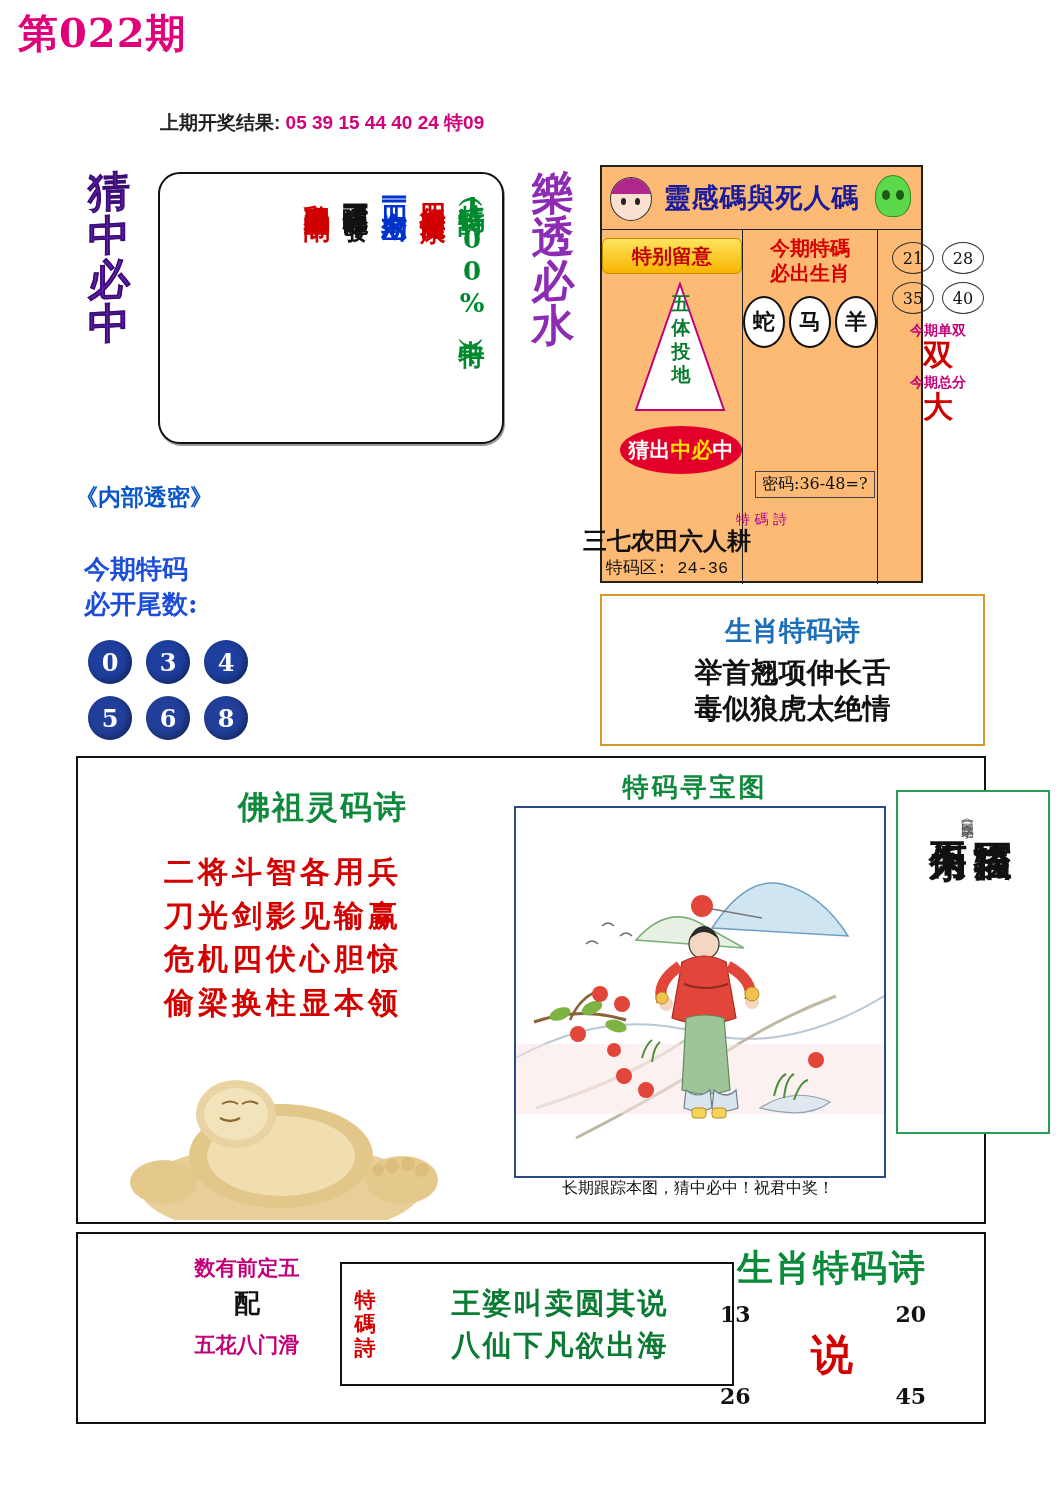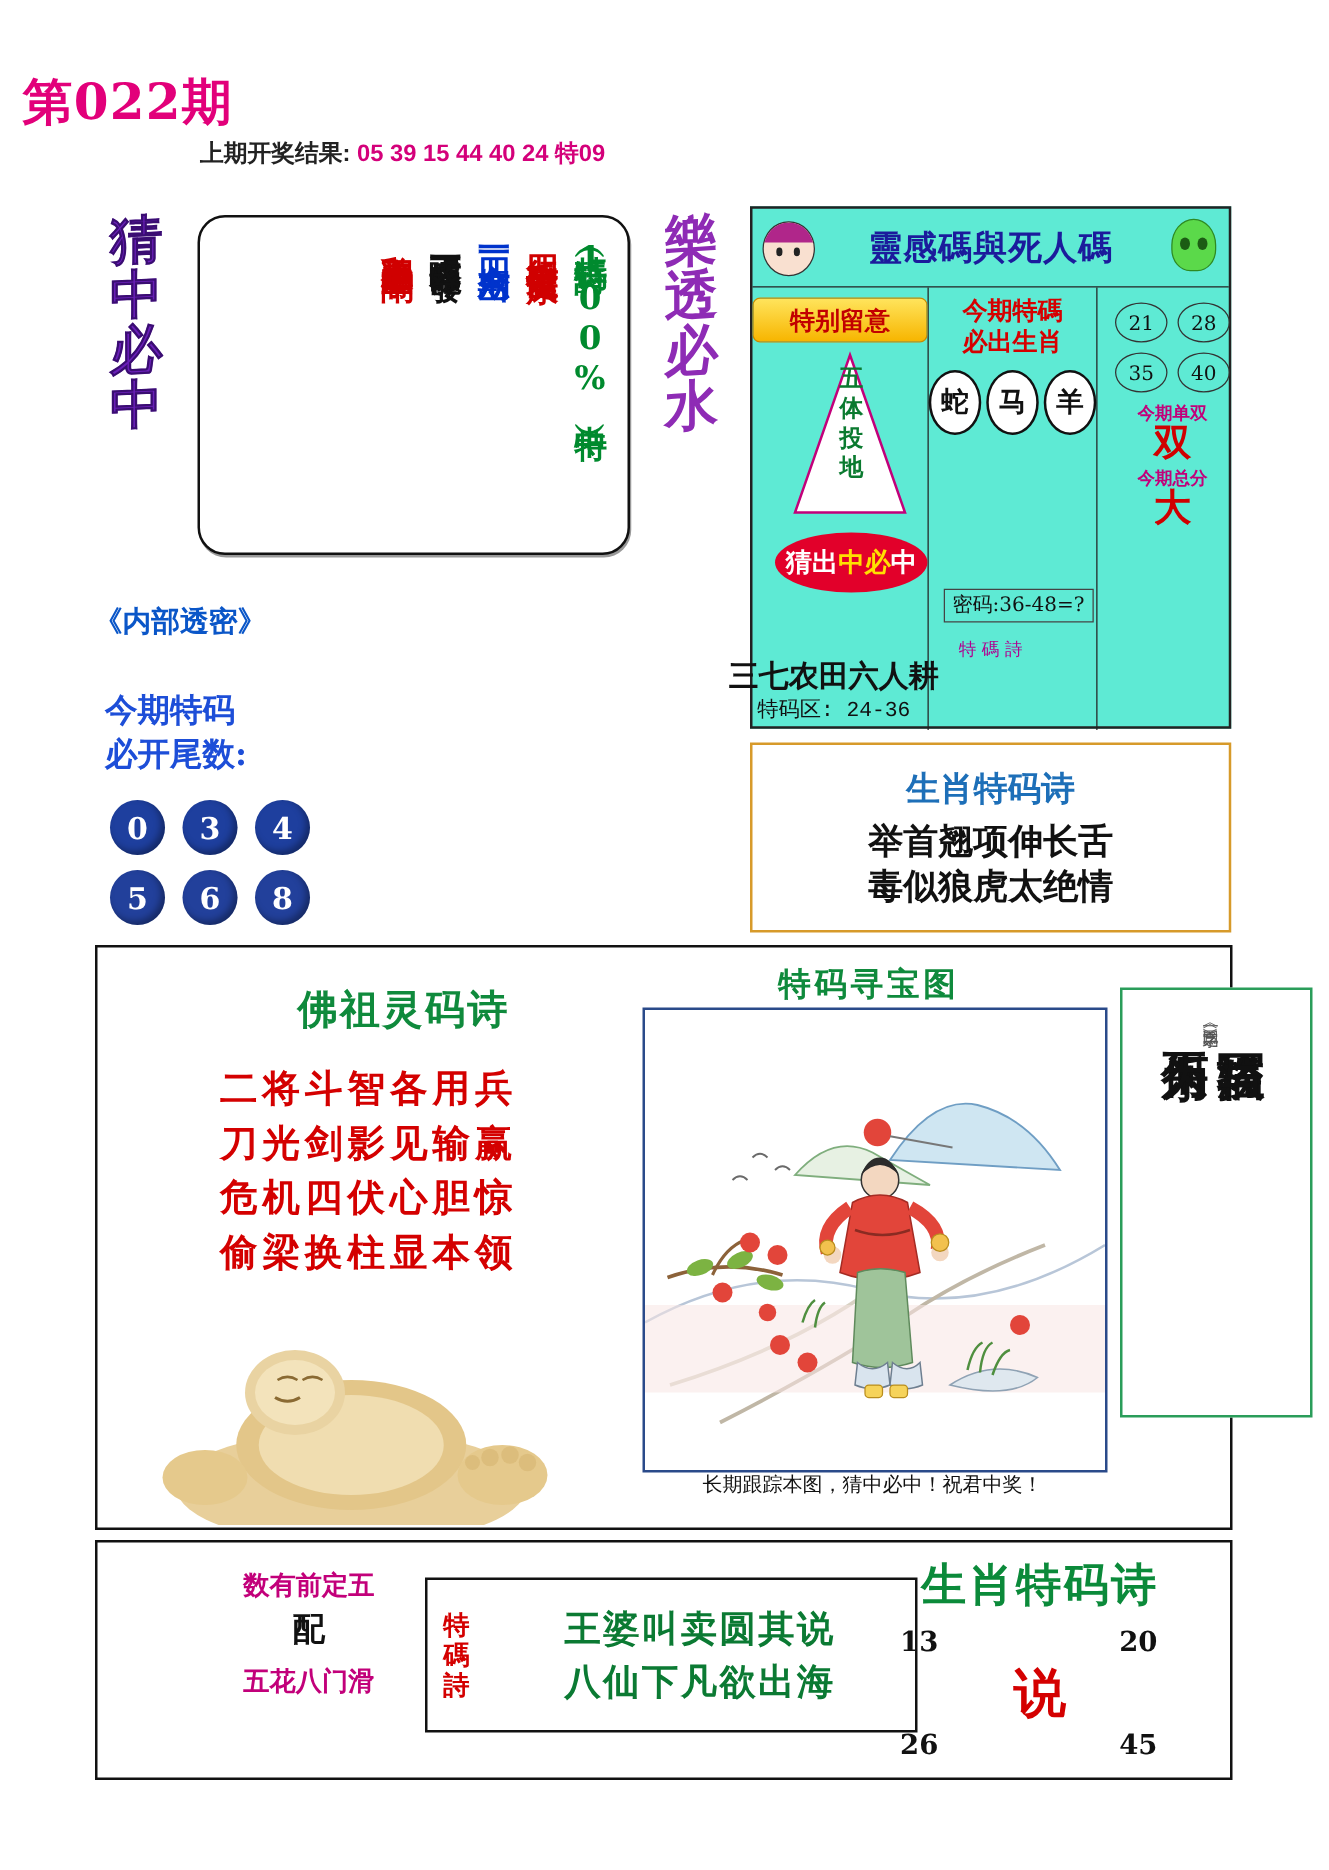--- a/index.html
+++ b/index.html
@@ -9,21 +9,20 @@
     position:relative;overflow:hidden;
   }
   .page{position:relative;width:1063px;height:1496px;}
 
   
   #issue-title{
     position:absolute;left:18px;top:6px;
     font-size:40px;font-weight:bold;color:#e2007a;
     font-family:"DejaVu Serif","Liberation Serif",serif;
     letter-spacing:1px;
-    margin-top:48px;
   }
   #last-result{
     position:absolute;left:160px;top:110px;
     font-size:19px;color:#d4007a;font-weight:bold;
     font-family:Liberation Sans, sans-serif;
   }
   #last-result .lbl{color:#222;}
 
   
   #guess-title{
@@ -85,22 +84,22 @@
     width:44px;height:44px;border-radius:50%;
     background:#1e3f9e;color:#fff;font-size:24px;font-weight:bold;
     display:flex;align-items:center;justify-content:center;
     font-family:"DejaVu Serif","Liberation Serif",serif;
     box-shadow:inset -3px -3px 6px rgba(0,0,0,.35);
   }
   .ball.b2{background:#22409b;}
 
   
   #spirit-panel{
-    position:absolute;left:600px;top:165px;width:385px;height:418px;
-    border:2px solid #222;background:#5eead4;box-sizing:border-box;
+    position:absolute;left:600px;top:165px;width:323px;height:418px;
+    border:2px solid #222;background:#fdba74;box-sizing:border-box;
   }
   #spirit-head{
     height:62px;border-bottom:1.5px solid #222;display:flex;align-items:center;
     justify-content:center;gap:8px;position:relative;
   }
   #spirit-head .title{
     font-size:27px;font-weight:bold;color:#1b1b9c;
     font-family:"DejaVu Serif","Liberation Serif",serif;letter-spacing:1px;
   }
   .face-icon{
@@ -207,21 +206,21 @@
   #mid-panel{
     position:absolute;left:76px;top:756px;width:910px;height:468px;
     border:2px solid #111;background:#fff;box-sizing:border-box;
   }
   #buddha-title{
     position:absolute;left:80px;top:28px;width:330px;text-align:center;
     font-size:32px;font-weight:bold;color:#0f8a3c;
     font-family:"DejaVu Serif","Liberation Serif",serif;letter-spacing:2px;
   }
   #buddha-poem{
-    position:absolute;left:32px;top:92px;width:370px;
+    position:absolute;left:20px;top:92px;width:370px;
     font-family:"DejaVu Serif","Liberation Serif",serif;
     font-size:30px;font-weight:bold;color:#d40000;line-height:1.45;
     text-align:center;letter-spacing:4px;
   }
   #buddha-img{
     position:absolute;left:38px;bottom:2px;width:330px;height:150px;
     overflow:hidden;
   }
 
   #treasure-title{

